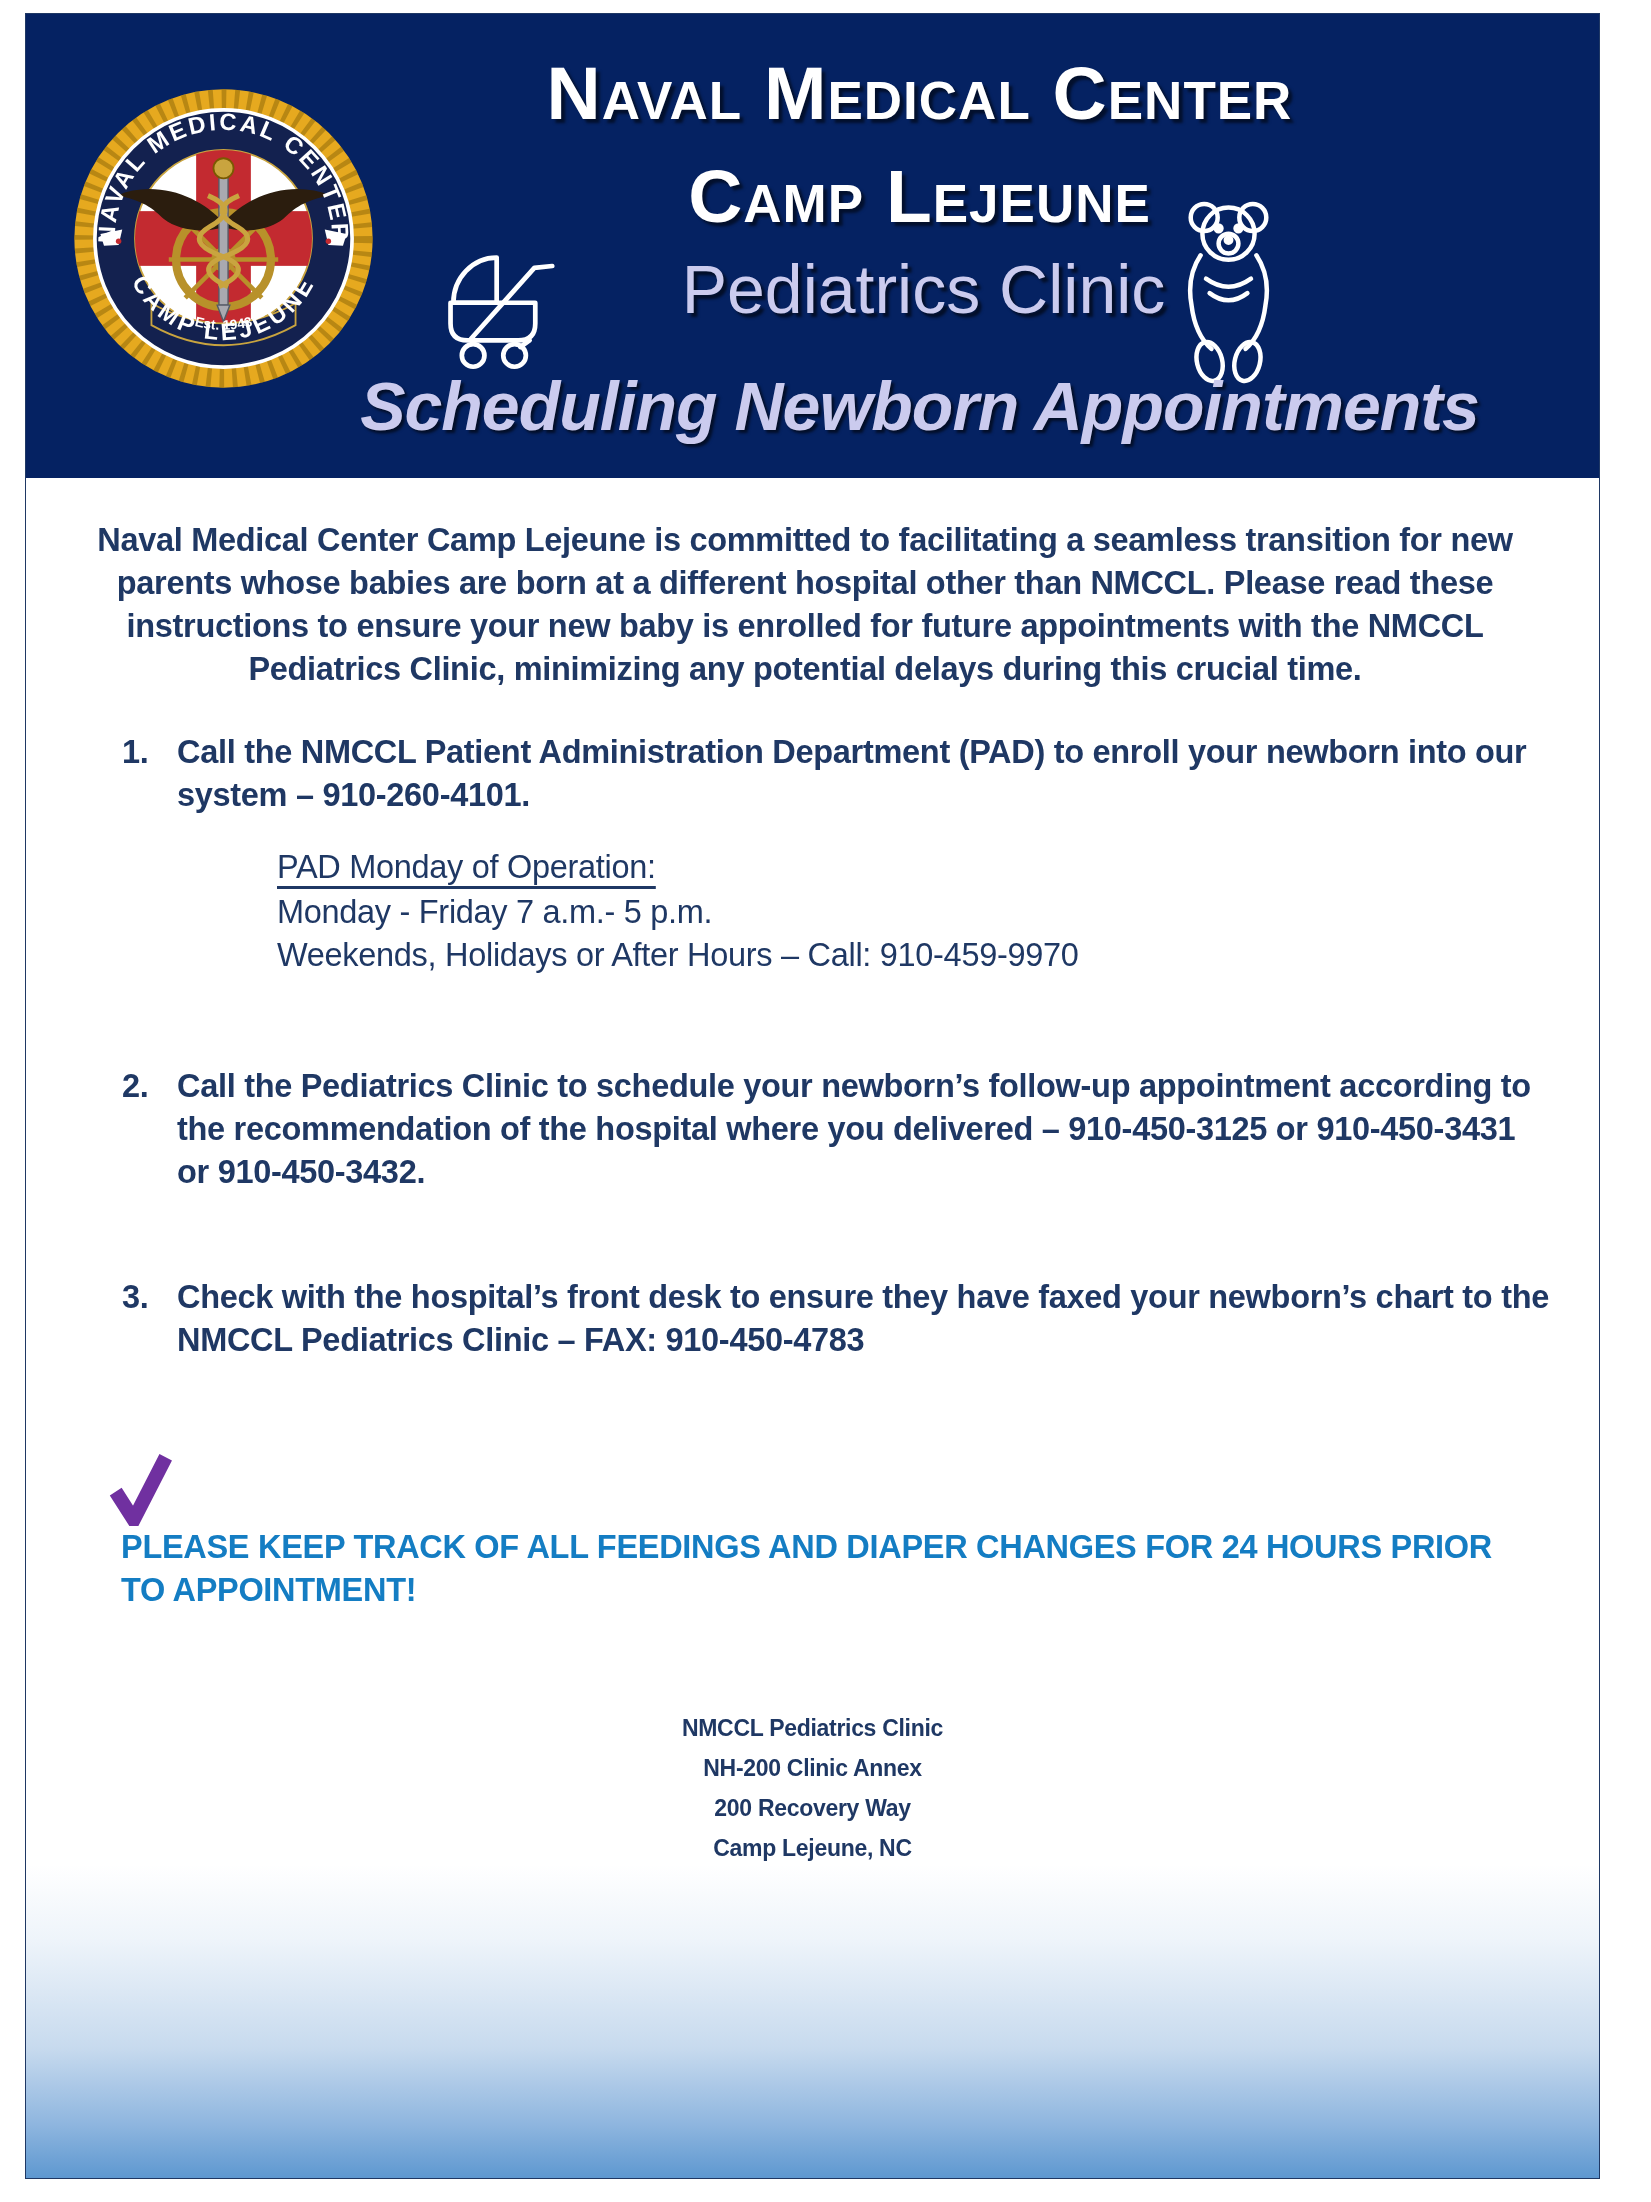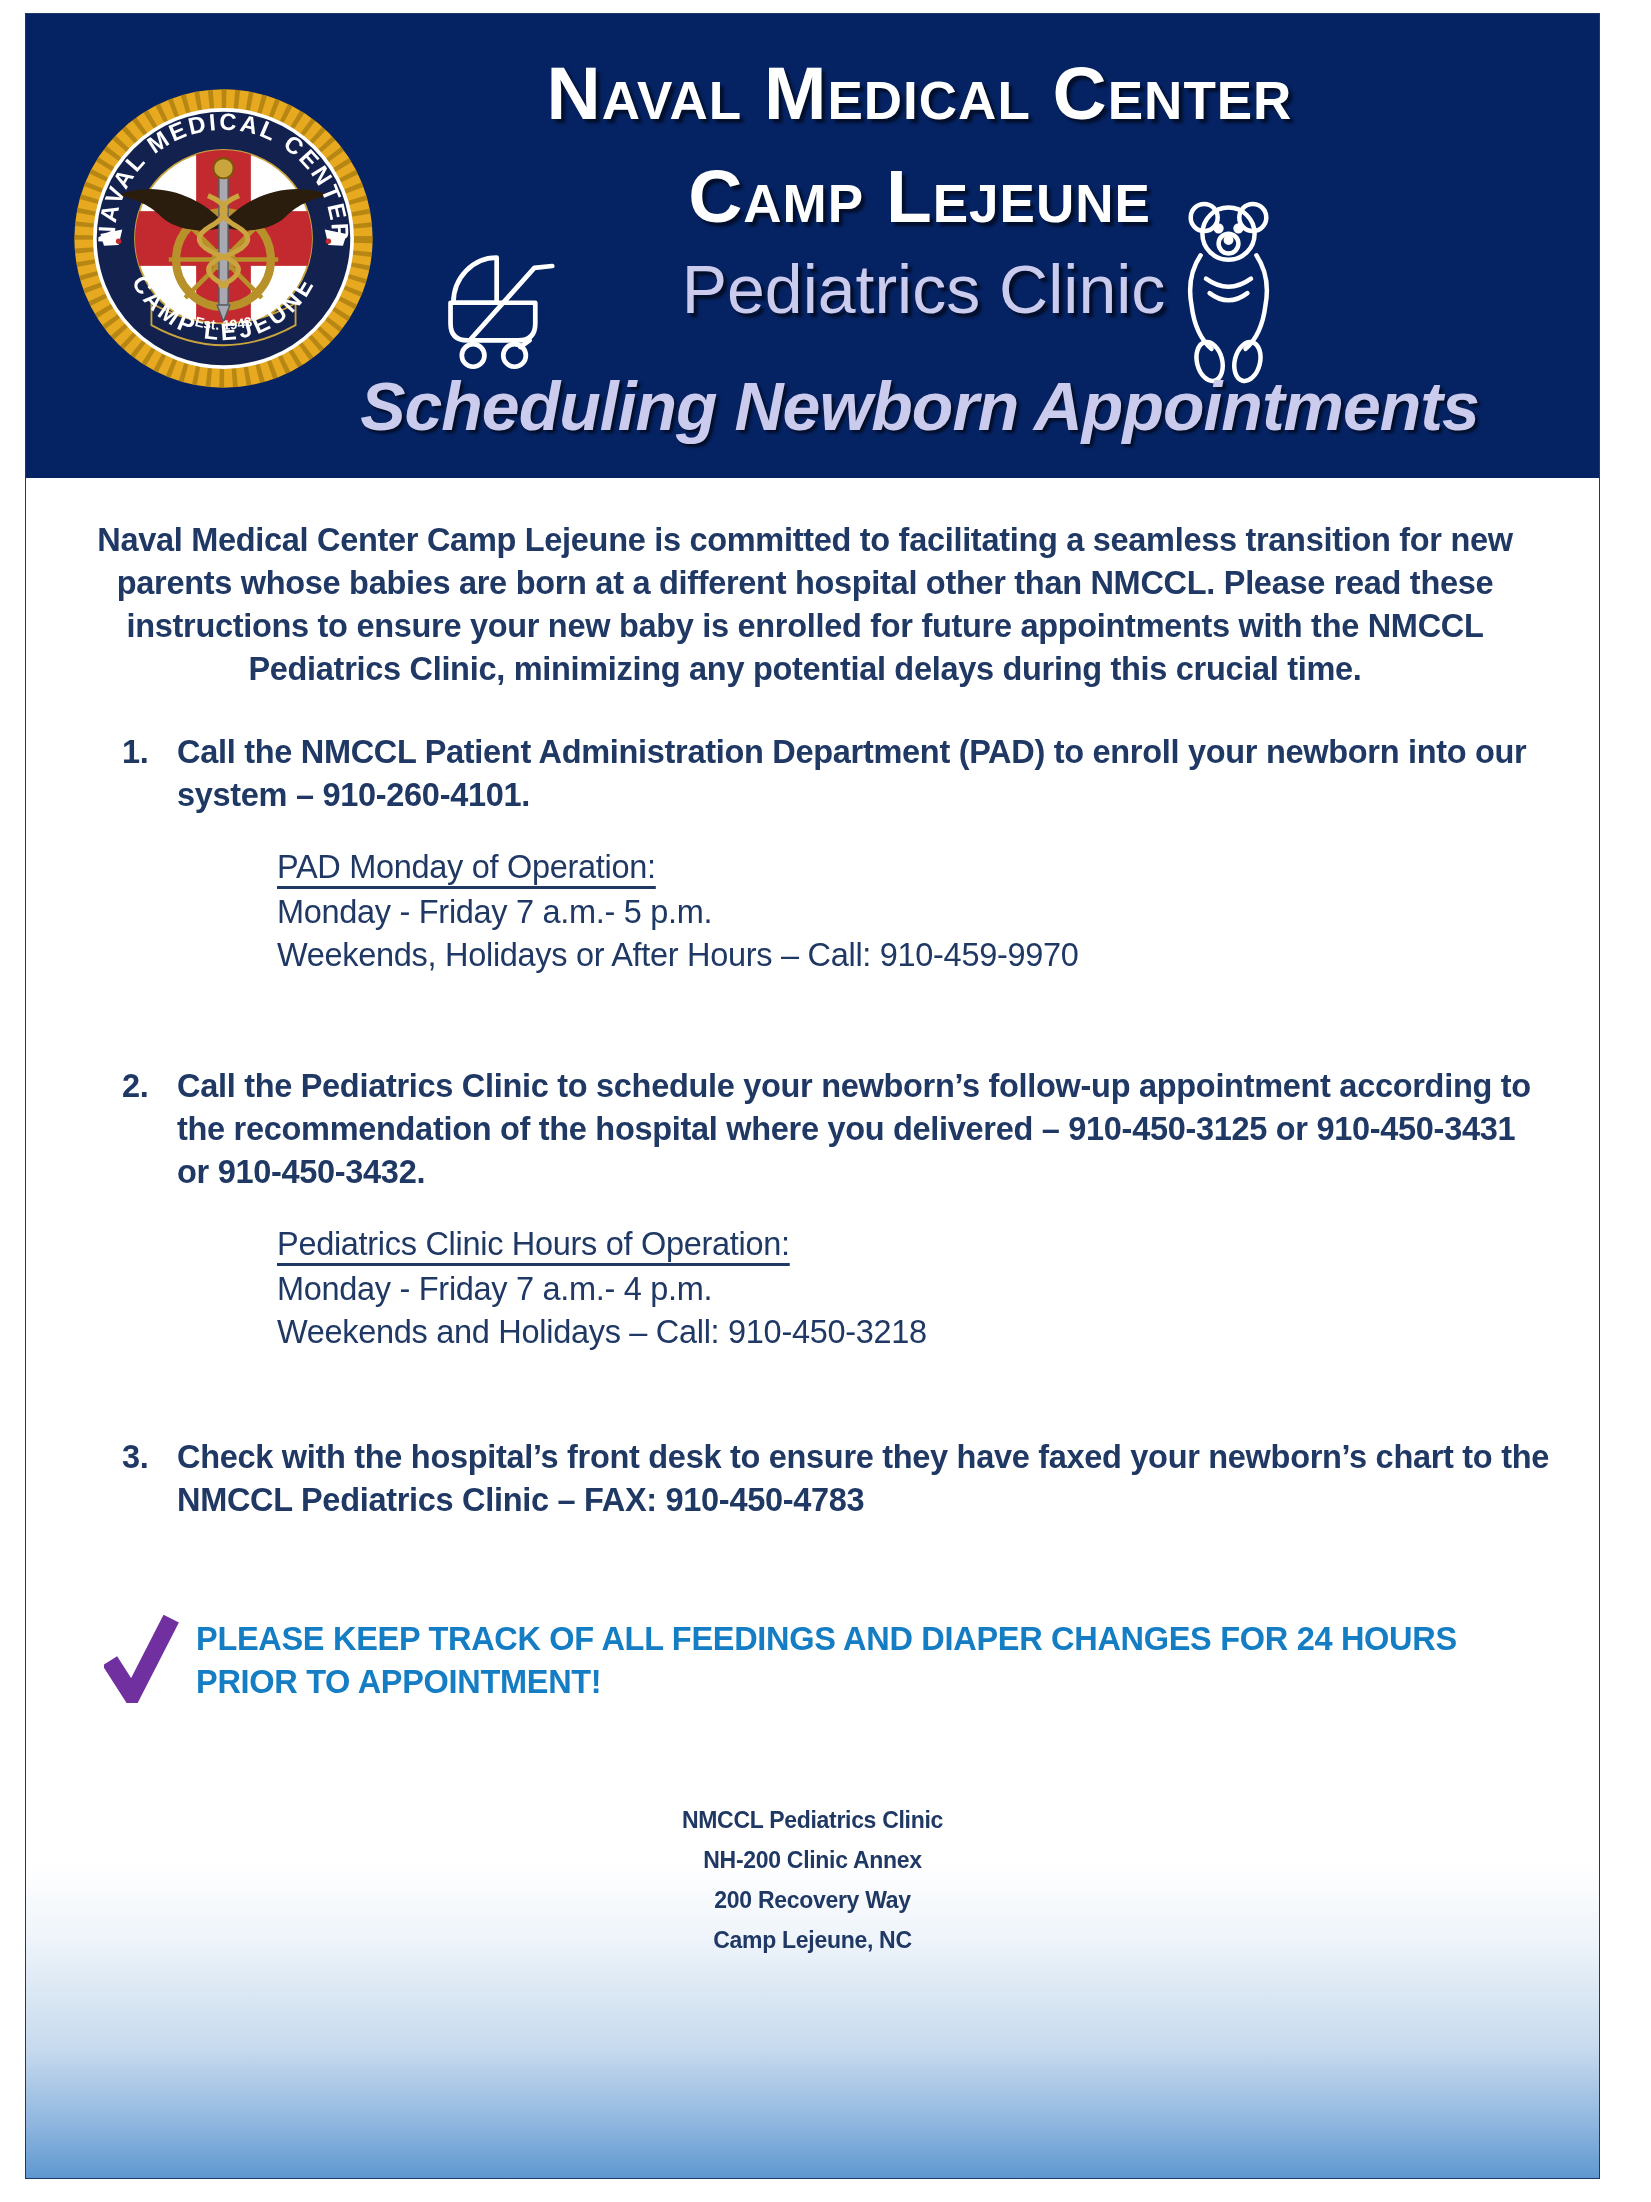--- a/index.html
+++ b/index.html
@@ -56,21 +56,21 @@
   .step-row{display:flex;align-items:flex-start;font-weight:bold;}
   .step-num{width:55px;flex:0 0 55px;}
   .step-text{width:1396px;}
   .hours{margin:29px 0 0 155px;font-weight:normal;}
   .hours-title{
     display:inline-block;text-decoration:underline;text-decoration-thickness:2.9px;text-underline-offset:7.6px;
     margin-bottom:1.9px;
   }
   
   .reminder{display:flex;align-items:flex-start;margin-left:78px;margin-right:46px;}
-  .rem1{margin-top:96px;}
+  .rem1{margin-top:96px;flex-direction:column;}
   .rem2{margin-top:42px;}
   .check-icon{width:75px;height:92px;flex:0 0 75px;margin-top:-7.6px;}
   .reminder-text{
     margin-left:17px;width:1376px;font-weight:bold;color:#147DC3;font-size:32.5px;line-height:43px;
   }
   
   .footer{
     margin-top:96px;text-align:center;font-weight:bold;font-size:23px;line-height:40px;color:#1F3864;
   }
 </style>
@@ -194,25 +194,20 @@
           <div>Monday - Friday 7 a.m.- 5 p.m.</div>
           <div>Weekends, Holidays or After Hours – Call: 910-459-9970</div>
         </div>
       </div>
 
       <div class="step step2">
         <div class="step-row">
           <span class="step-num">2.</span>
           <span class="step-text">Call the Pediatrics Clinic to schedule your newborn’s follow-up appointment according to the recommendation of the hospital where you delivered – 910-450-3125 or 910-450-3431 or 910-450-3432.</span>
         </div>
-        <div class="hours">
-          <div><span class="hours-title">Pediatrics Clinic Hours of Operation:</span></div>
-          <div>Monday - Friday 7 a.m.- 4 p.m.</div>
-          <div>Weekends and Holidays – Call: 910-450-3218</div>
-        </div>
       </div>
 
       <div class="step step3">
         <div class="step-row">
           <span class="step-num">3.</span>
           <span class="step-text">Check with the hospital’s front desk to ensure they have faxed your newborn’s chart to the NMCCL Pediatrics Clinic – FAX: 910-450-4783</span>
         </div>
       </div>
 
       <div class="reminder rem1">

